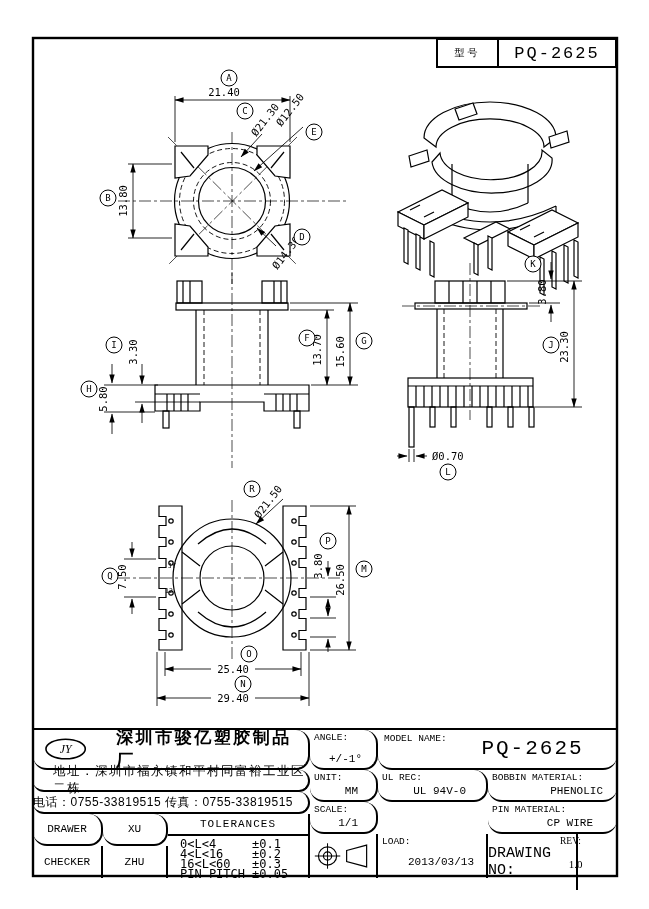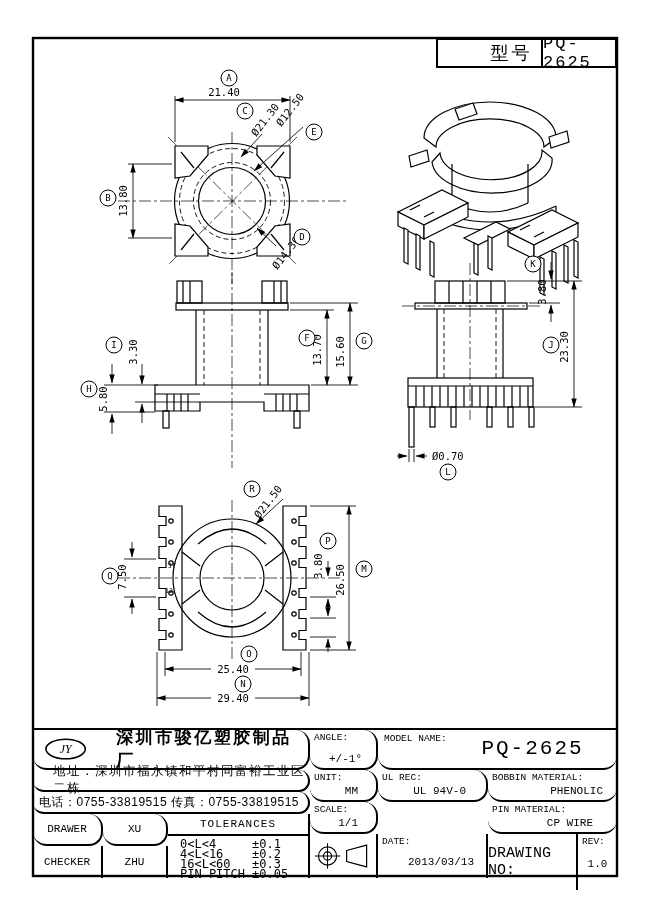--- a/index.html
+++ b/index.html
@@ -21,29 +21,29 @@
   .c{position:absolute;box-sizing:border-box;border:0 solid #000;
      font-family:"Liberation Mono","DejaVu Sans Mono",monospace;}
   .br{border-right-width:2px;}
   .bb{border-bottom-width:2px;border-radius:14px;}
   .lbl{position:absolute;top:2px;left:4px;font-size:9.5px;white-space:nowrap;}
   .val{position:absolute;bottom:3px;right:10px;font-size:11px;white-space:nowrap;}
   .cen{display:flex;align-items:center;justify-content:center;font-size:11px;}
   .model-box{position:absolute;left:436px;top:38px;width:181px;height:30px;
              border:2px solid #000;box-sizing:border-box;display:flex;}
   .model-box .mb1{width:59px;border-right:2px solid #000;display:flex;align-items:center;
-                  justify-content:center;font-size:18px;letter-spacing:3px;padding-left:44px;}
+                  justify-content:center;font-size:10px;letter-spacing:3px;}
   .model-box .mb2{flex:1;display:flex;align-items:center;justify-content:center;
                   font-family:"Liberation Mono","DejaVu Sans Mono",monospace;
                   font-size:17px;letter-spacing:2px;}
   .company{display:flex;align-items:center;}
   .co-name{font-size:17px;font-weight:600;letter-spacing:2.5px;margin-left:28px;}
   .addr{display:flex;align-items:center;font-size:12.5px;letter-spacing:1.5px;padding-left:20px;
         font-family:"Liberation Sans",sans-serif;}
-  .phone{display:flex;align-items:center;font-size:12px;letter-spacing:0.5px;padding-left:6px;
+  .phone{display:flex;align-items:center;font-size:12px;letter-spacing:0.5px;
          font-family:"Liberation Sans",sans-serif;}
   .tol-head{height:20px;border-bottom:2px solid #000;display:flex;align-items:center;
             justify-content:center;font-size:11px;letter-spacing:1px;}
   .tol-rows{padding:3px 0 0 12px;}
   .tol-row{display:flex;font-size:12px;line-height:10px;font-family:"DejaVu Sans Mono",monospace;}
   .tol-row .rg{width:72px;}
   .bigval{position:absolute;left:70px;right:0;top:7px;text-align:center;
           font-size:21px;letter-spacing:2px;}
 </style>
 </head>
@@ -416,25 +416,25 @@
     <div class="c br cen" style="left:277px;top:104px;width:68px;height:44px;">
       <svg width="64" height="40" viewBox="0 0 68 44">
         <circle cx="17" cy="22" r="10" fill="none" stroke="#000" stroke-width="1.3"></circle>
         <circle cx="17" cy="22" r="4.5" fill="none" stroke="#000" stroke-width="1.3"></circle>
         <line x1="3" y1="22" x2="31" y2="22" stroke="#000" stroke-width="1.1"></line>
         <line x1="17" y1="8" x2="17" y2="36" stroke="#000" stroke-width="1.1"></line>
         <path d="M38,16 L60,10 L60,34 L38,28 Z" fill="none" stroke="#000" stroke-width="1.3"></path>
       </svg>
     </div>
     <div class="c br" style="left:345px;top:104px;width:110px;height:44px;">
-      <span class="lbl">DATE:</span>
+      <span class="lbl">LOAD:</span>
       <span class="val" style="right:12px;bottom:10px;">2013/03/13</span>
     </div>
     <div class="c br cen" style="left:455px;top:104px;width:90px;height:56px;font-size:15px;">
       <span>DRAWING NO:</span>
     </div>
-    <div class="c" style="left:545px;top:104px;width:39px;height:44px;">
+    <div class="c" style="left:523px;top:104px;width:39px;height:44px;font-family:Liberation Serif, serif;">
       <span class="lbl">REV:</span>
       <span class="val" style="left:0;right:0;text-align:center;bottom:8px;">1.0</span>
     </div>
   </div>
 
 </div>
 
 </body></html>

